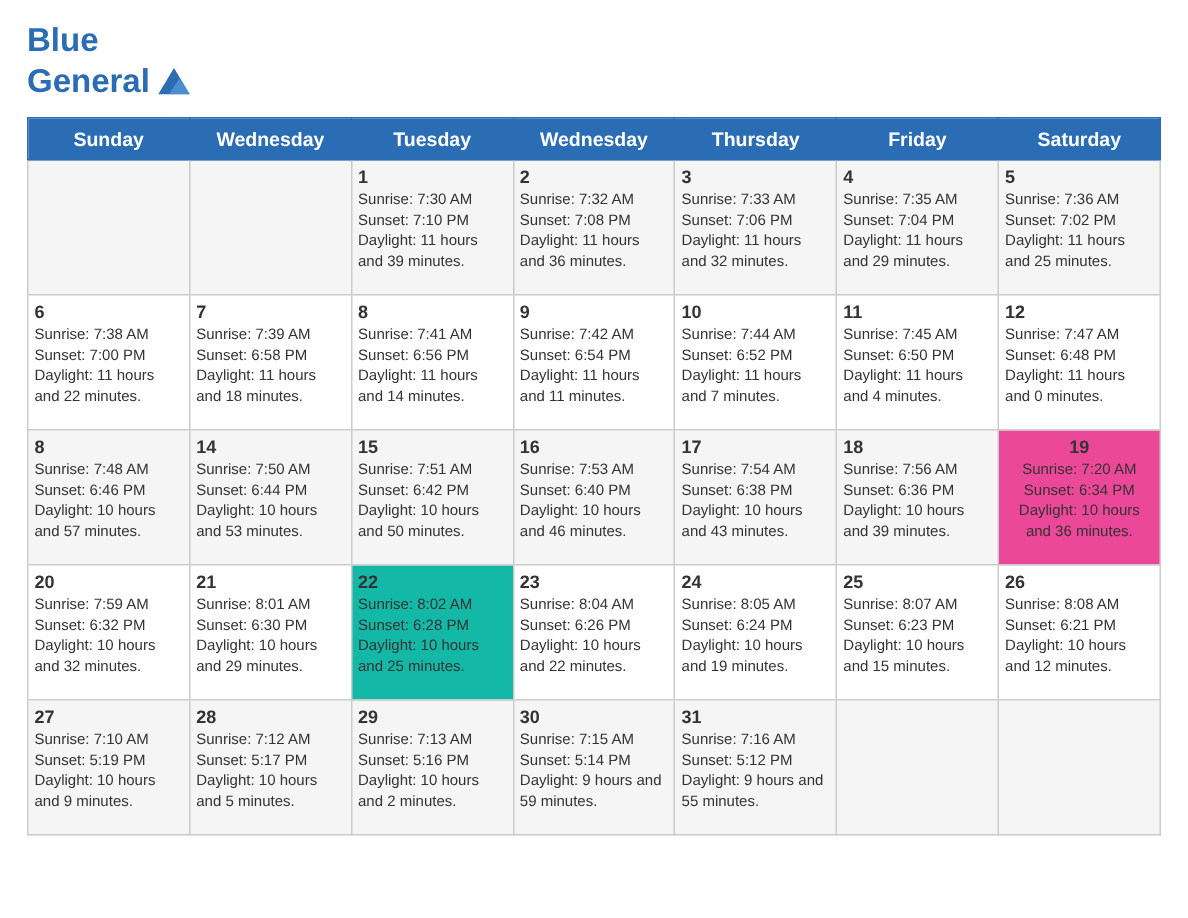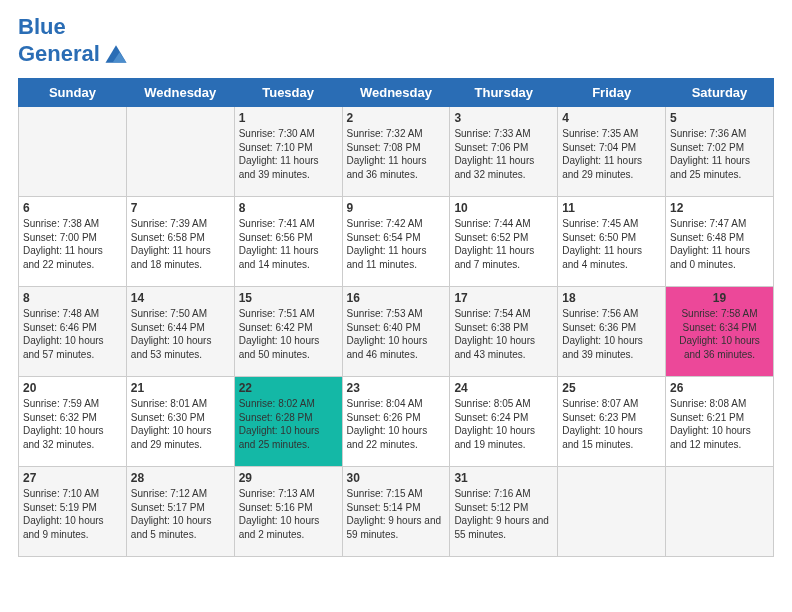--- a/index.html
+++ b/index.html
@@ -188,21 +188,21 @@
 Daylight: 10 hours and 50 minutes.</span></td>
           <td style="background: rgb(245, 245, 245);"><span class="day-num">16</span><span class="day-info" style="white-space: pre-line;">Sunrise: 7:53 AM
 Sunset: 6:40 PM
 Daylight: 10 hours and 46 minutes.</span></td>
           <td style="background: rgb(245, 245, 245);"><span class="day-num">17</span><span class="day-info" style="white-space: pre-line;">Sunrise: 7:54 AM
 Sunset: 6:38 PM
 Daylight: 10 hours and 43 minutes.</span></td>
           <td style="background: rgb(245, 245, 245);"><span class="day-num">18</span><span class="day-info" style="white-space: pre-line;">Sunrise: 7:56 AM
 Sunset: 6:36 PM
 Daylight: 10 hours and 39 minutes.</span></td>
-          <td style="background: #ec4899; text-align: center;"><span class="day-num">19</span><span class="day-info" style="white-space: pre-line;">Sunrise: 7:58 AM
+          <td style="background: #ec4899; text-align: center;"><span class="day-num">19</span><span class="day-info" style="white-space: pre-line;">Sunrise: 7:20 AM
 Sunset: 6:34 PM
 Daylight: 10 hours and 36 minutes.</span></td>
         </tr>
         <tr>
           <td style="background: rgb(255, 255, 255); margin-left: 48px;"><span class="day-num">20</span><span class="day-info" style="white-space: pre-line;">Sunrise: 7:59 AM
 Sunset: 6:32 PM
 Daylight: 10 hours and 32 minutes.</span></td>
           <td style="background: rgb(255, 255, 255);"><span class="day-num">21</span><span class="day-info" style="white-space: pre-line;">Sunrise: 8:01 AM
 Sunset: 6:30 PM
 Daylight: 10 hours and 29 minutes.</span></td>

